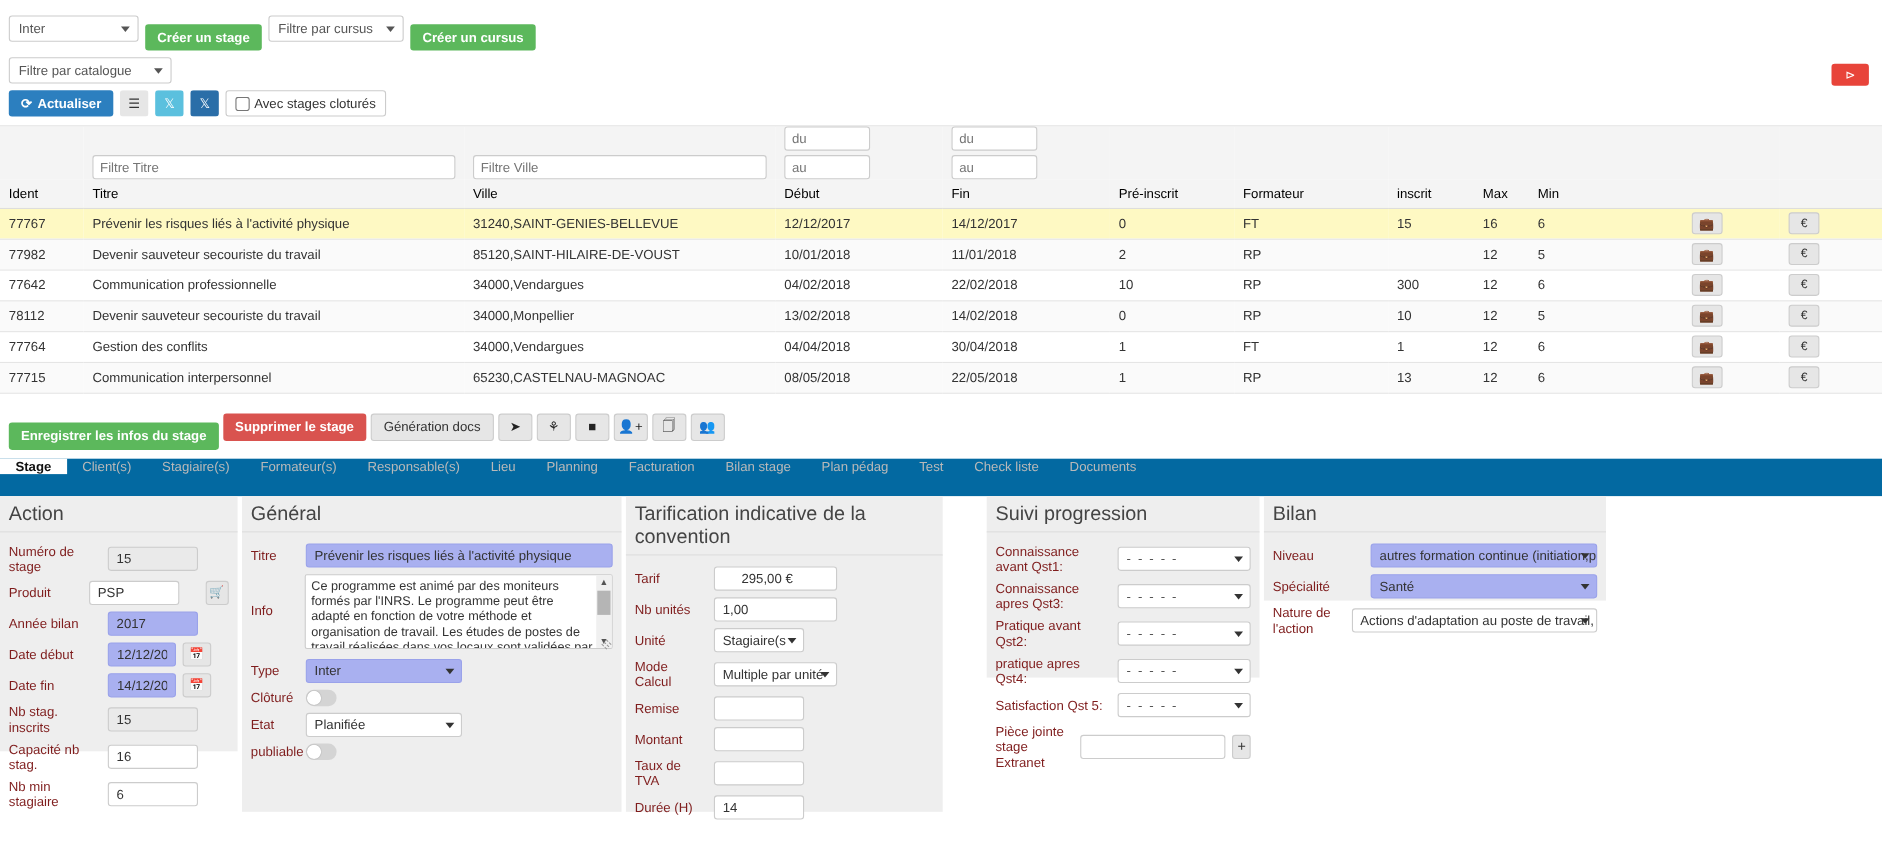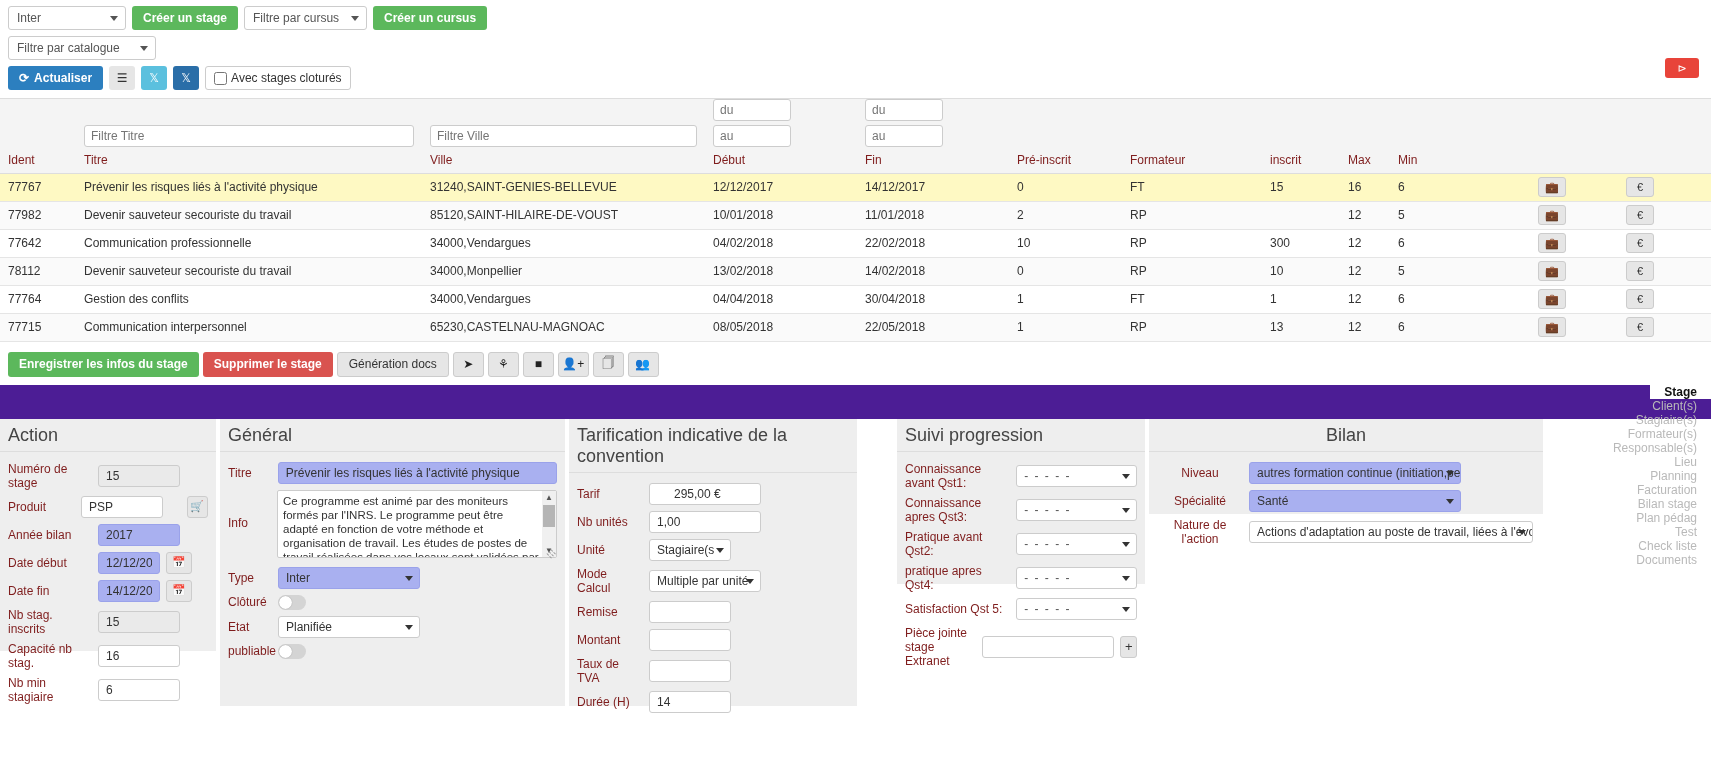--- a/index.html
+++ b/index.html
@@ -26,21 +26,21 @@
     border-top:5px solid #555;
   }
   .sel.w1 { width:118px; }
   .sel.w2 { width:123px; }
   .sel.w3 { width:148px; }
   .btn {
     height:24px; border:none; border-radius:3px; font-size:12px;
     padding:0 11px; cursor:pointer; color:#fff; line-height:24px;
     display:inline-flex; align-items:center; gap:5px; font-weight:bold;
   }
-  .btn-green { background:#5cb85c; }
+  .btn-green { background:#5cb85c;margin-top:16px; }
   .btn-blue  { background:#2c7fbf; }
   .btn-red   { background:#d9534f; }
   .btn-grey  { background:#e6e6e6; color:#333; border:1px solid #ccc; font-weight:normal; }
   .btn-lightblue { background:#5bc0de; color:#fff; }
   .btn-darkblue  { background:#2a6ea8; color:#fff; }
   .iconbtn {
     height:24px; min-width:26px; border-radius:3px; display:inline-flex;
     align-items:center; justify-content:center; cursor:pointer; border:1px solid transparent;
     font-size:12px;
   }
@@ -60,39 +60,39 @@
   table.grid th, table.grid td { text-align:left; padding:0 8px; font-weight:normal; }
   .filterrow td { background:#f4f4f4; padding-top:6px; padding-bottom:2px; vertical-align:bottom; }
   .fi {
     border:1px solid #ccc; border-radius:3px; height:22px; background:#fff;
     font-size:12px; color:#999; padding:0 6px; line-height:20px; width:100%;
     font-family:"Liberation Sans", sans-serif;
   }
   .fi.small { width:78px; }
   .filterrow .stack { display:flex; flex-direction:column; gap:4px; }
   .headrow th {
-    background:#f4f4f4; font-size:12px; color:#7f1d1d; height:26px; font-weight:bold;
+    background:#f4f4f4; font-size:12px; color:#000000; height:26px; font-weight:bold;
     border-bottom:1px solid #ddd; vertical-align:middle;margin-top:16px;
   }
   .headrow th.light { font-weight:normal; }
   tr.drow td { height:28px; border-bottom:1px solid #e5e5e5; font-size:12px; vertical-align:middle; }
   tr.drow.odd td { background:#fafafa; }
   tr.drow.sel2 td { background:#fef9c3; }
   td.act { text-align:center; width:44px; }
   .gridbtn {
     display:inline-flex; align-items:center; justify-content:center;
     width:28px; height:20px; background:#e6e6e6; border:1px solid #ccc;
     border-radius:3px; cursor:pointer; font-size:11px; color:#333;
   }
   
   .actionbar { display:flex; align-items:center; gap:4px; padding:10px 8px 8px 8px; }
   .actionbar .btn { height:25px; }
   .actionbar .iconbtn { height:25px; min-width:31px; background:#e6e6e6; border:1px solid #ccc; color:#222; }
   
-  .tabbar { background:#4c1d95; display:flex; align-items:flex-end; height:34px;flex-direction:column; }
+  .tabbar { background:#0369a1; display:flex; align-items:flex-start; height:34px; }
   .tab {
     display:flex; align-items:center; padding:0 14px; color:#b9b9b9;
     font-size:12px; cursor:pointer;
   }
   .tab.active { background:#fff; color:#111; font-weight:bold; }
   
   .panels { display:flex; align-items:flex-start; padding:0; }
   .panel { background:#eeeeee; margin-right:4px; padding:0 0 8px 0; }
   .panel h3 {
     font-weight:normal; font-size:18px; color:#444; margin:0; padding:6px 8px 5px 8px;
@@ -587,21 +587,21 @@
         <div class="frow">
           <span class="flbl" style="width:118px">Pièce jointe stage Extranet</span>
           <input class="inp" style="width: 132px;">
           <span class="plusbtn">
             <span>+</span>
           </span>
         </div>
       </div>
   </div>
 
-  <div class="panel" style="width:394px;height:95px;margin-right:0;text-align:center;">
+  <div class="panel" style="width:311px;height:95px;margin-right:0;">
     <h3>Bilan</h3>
     <div class="pbody">
       <div class="frow">
         <span class="flbl" style="width:86px">Niveau</span>
         <div class="selbox hl" style="width:212px">
           <span>autres formation continue (initiation,perfectionne</span>
           <span class="caret"></span>
         </div>
       </div>
       <div class="frow">

